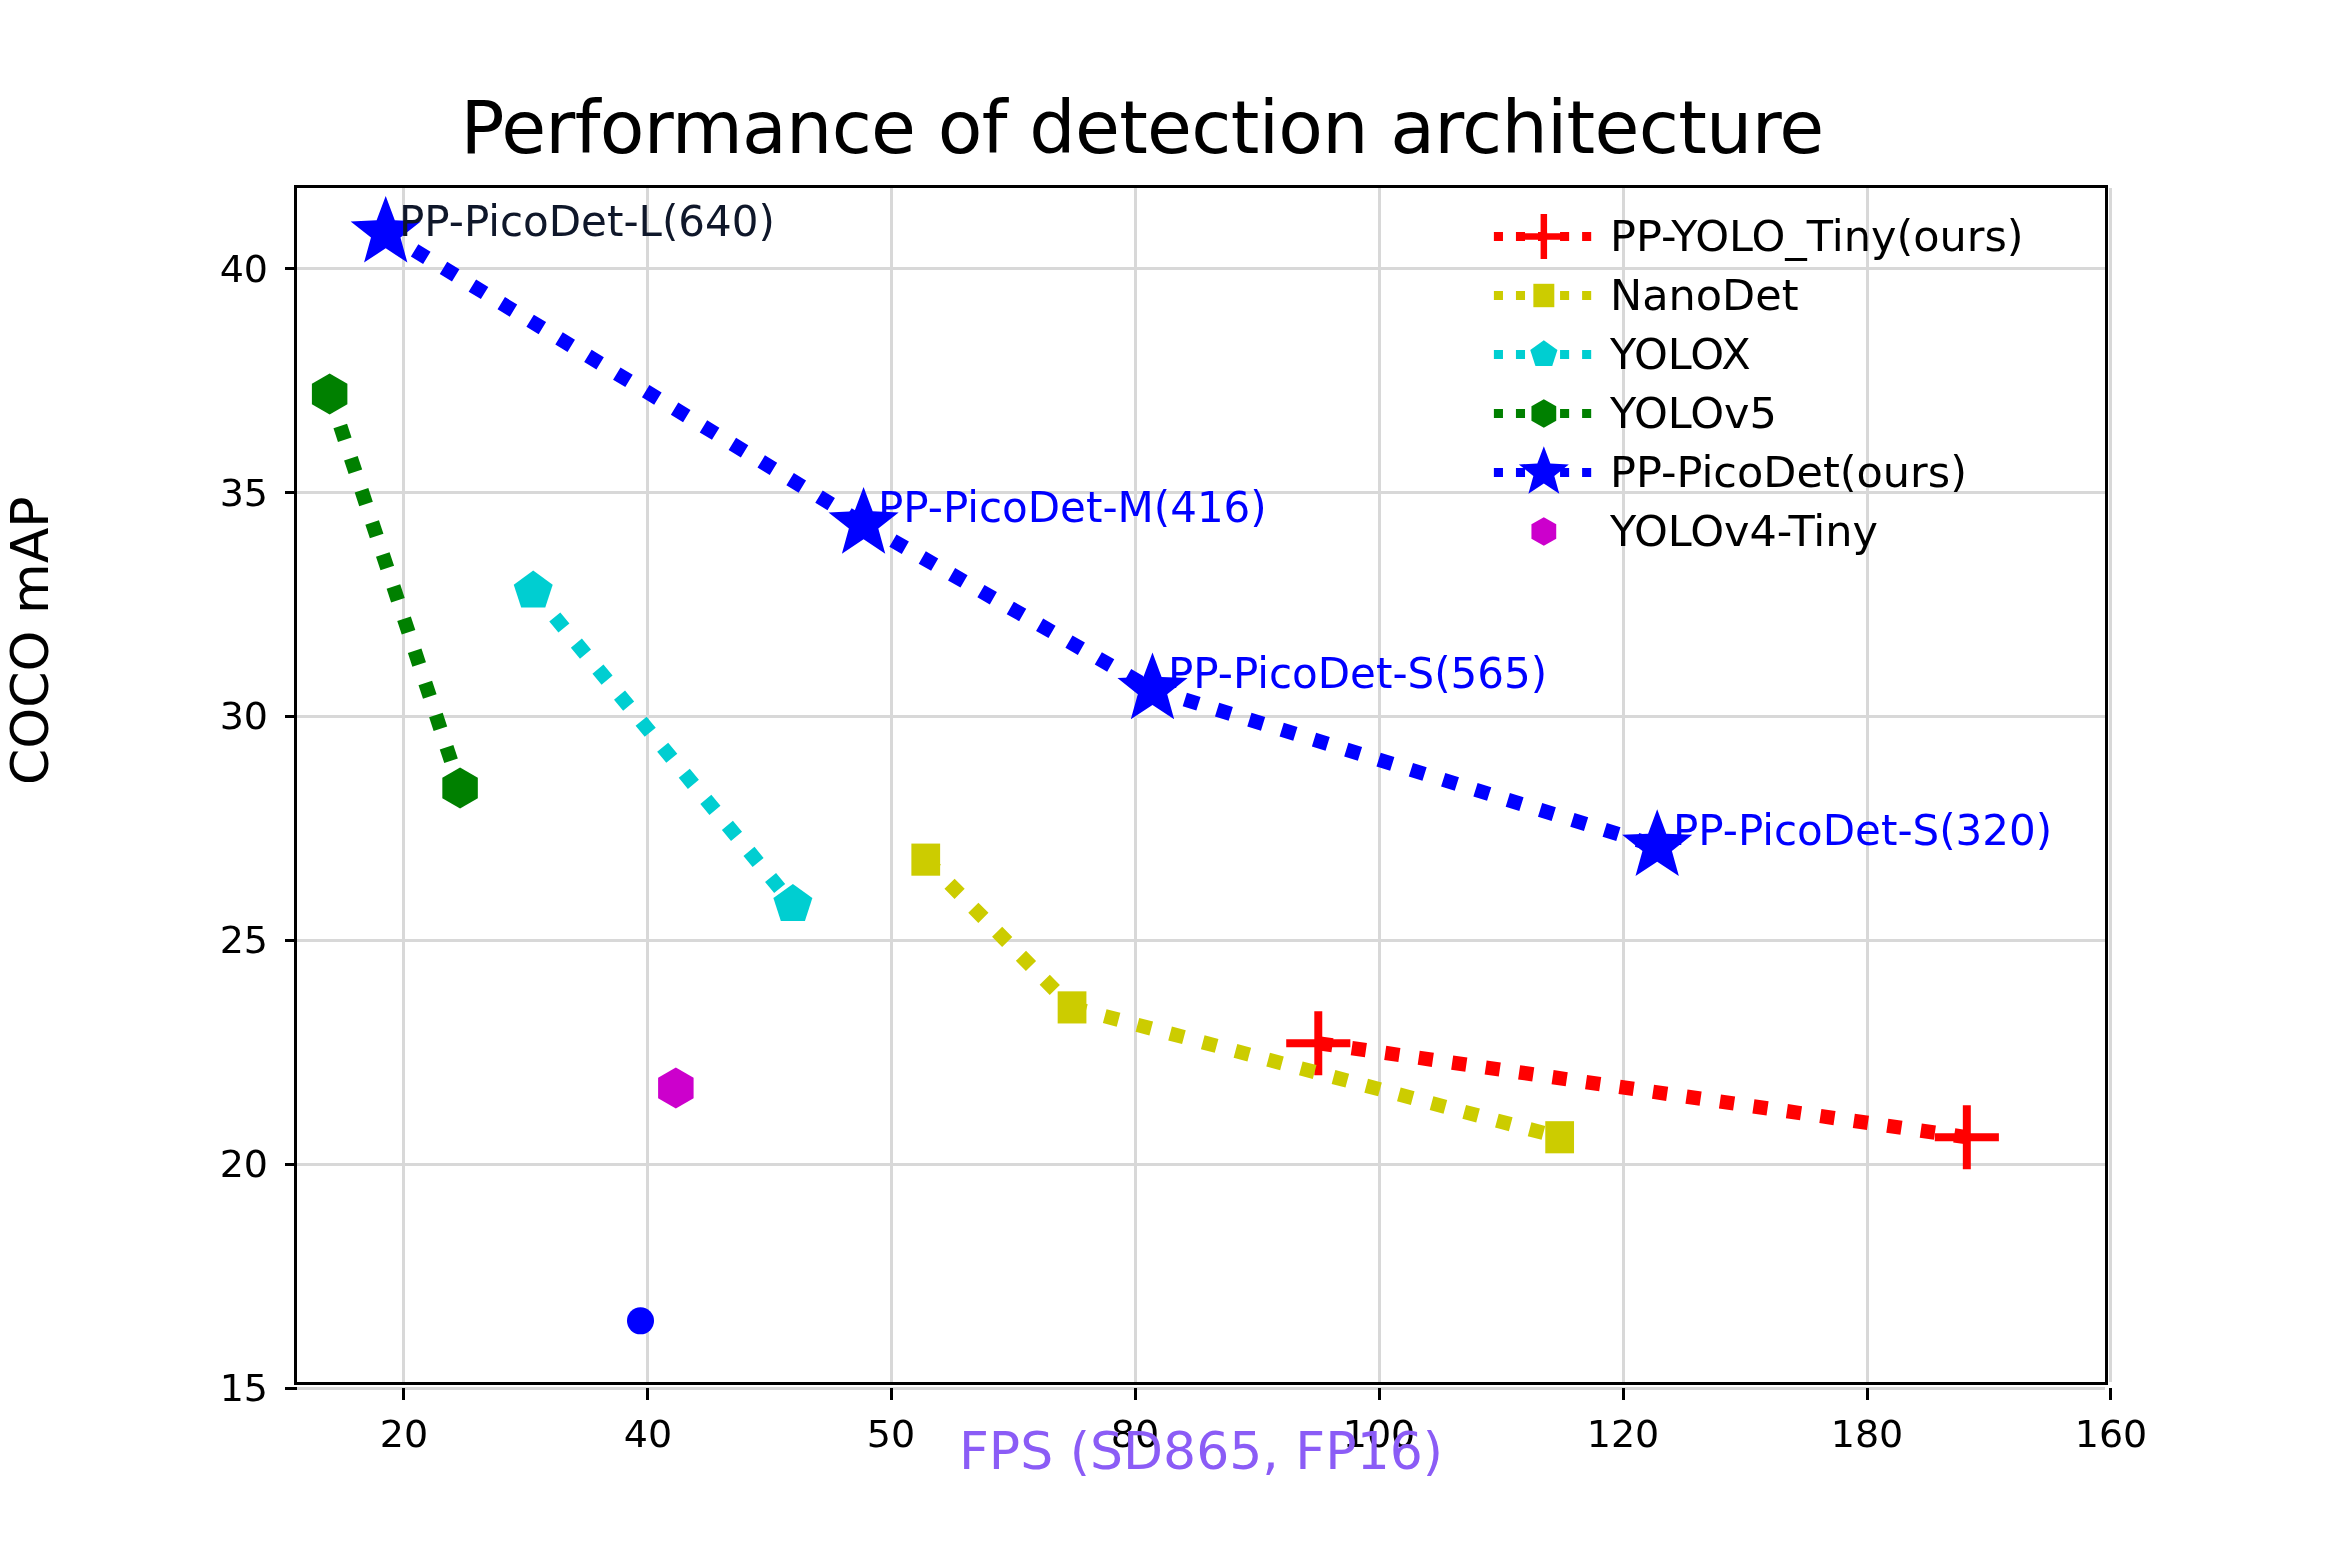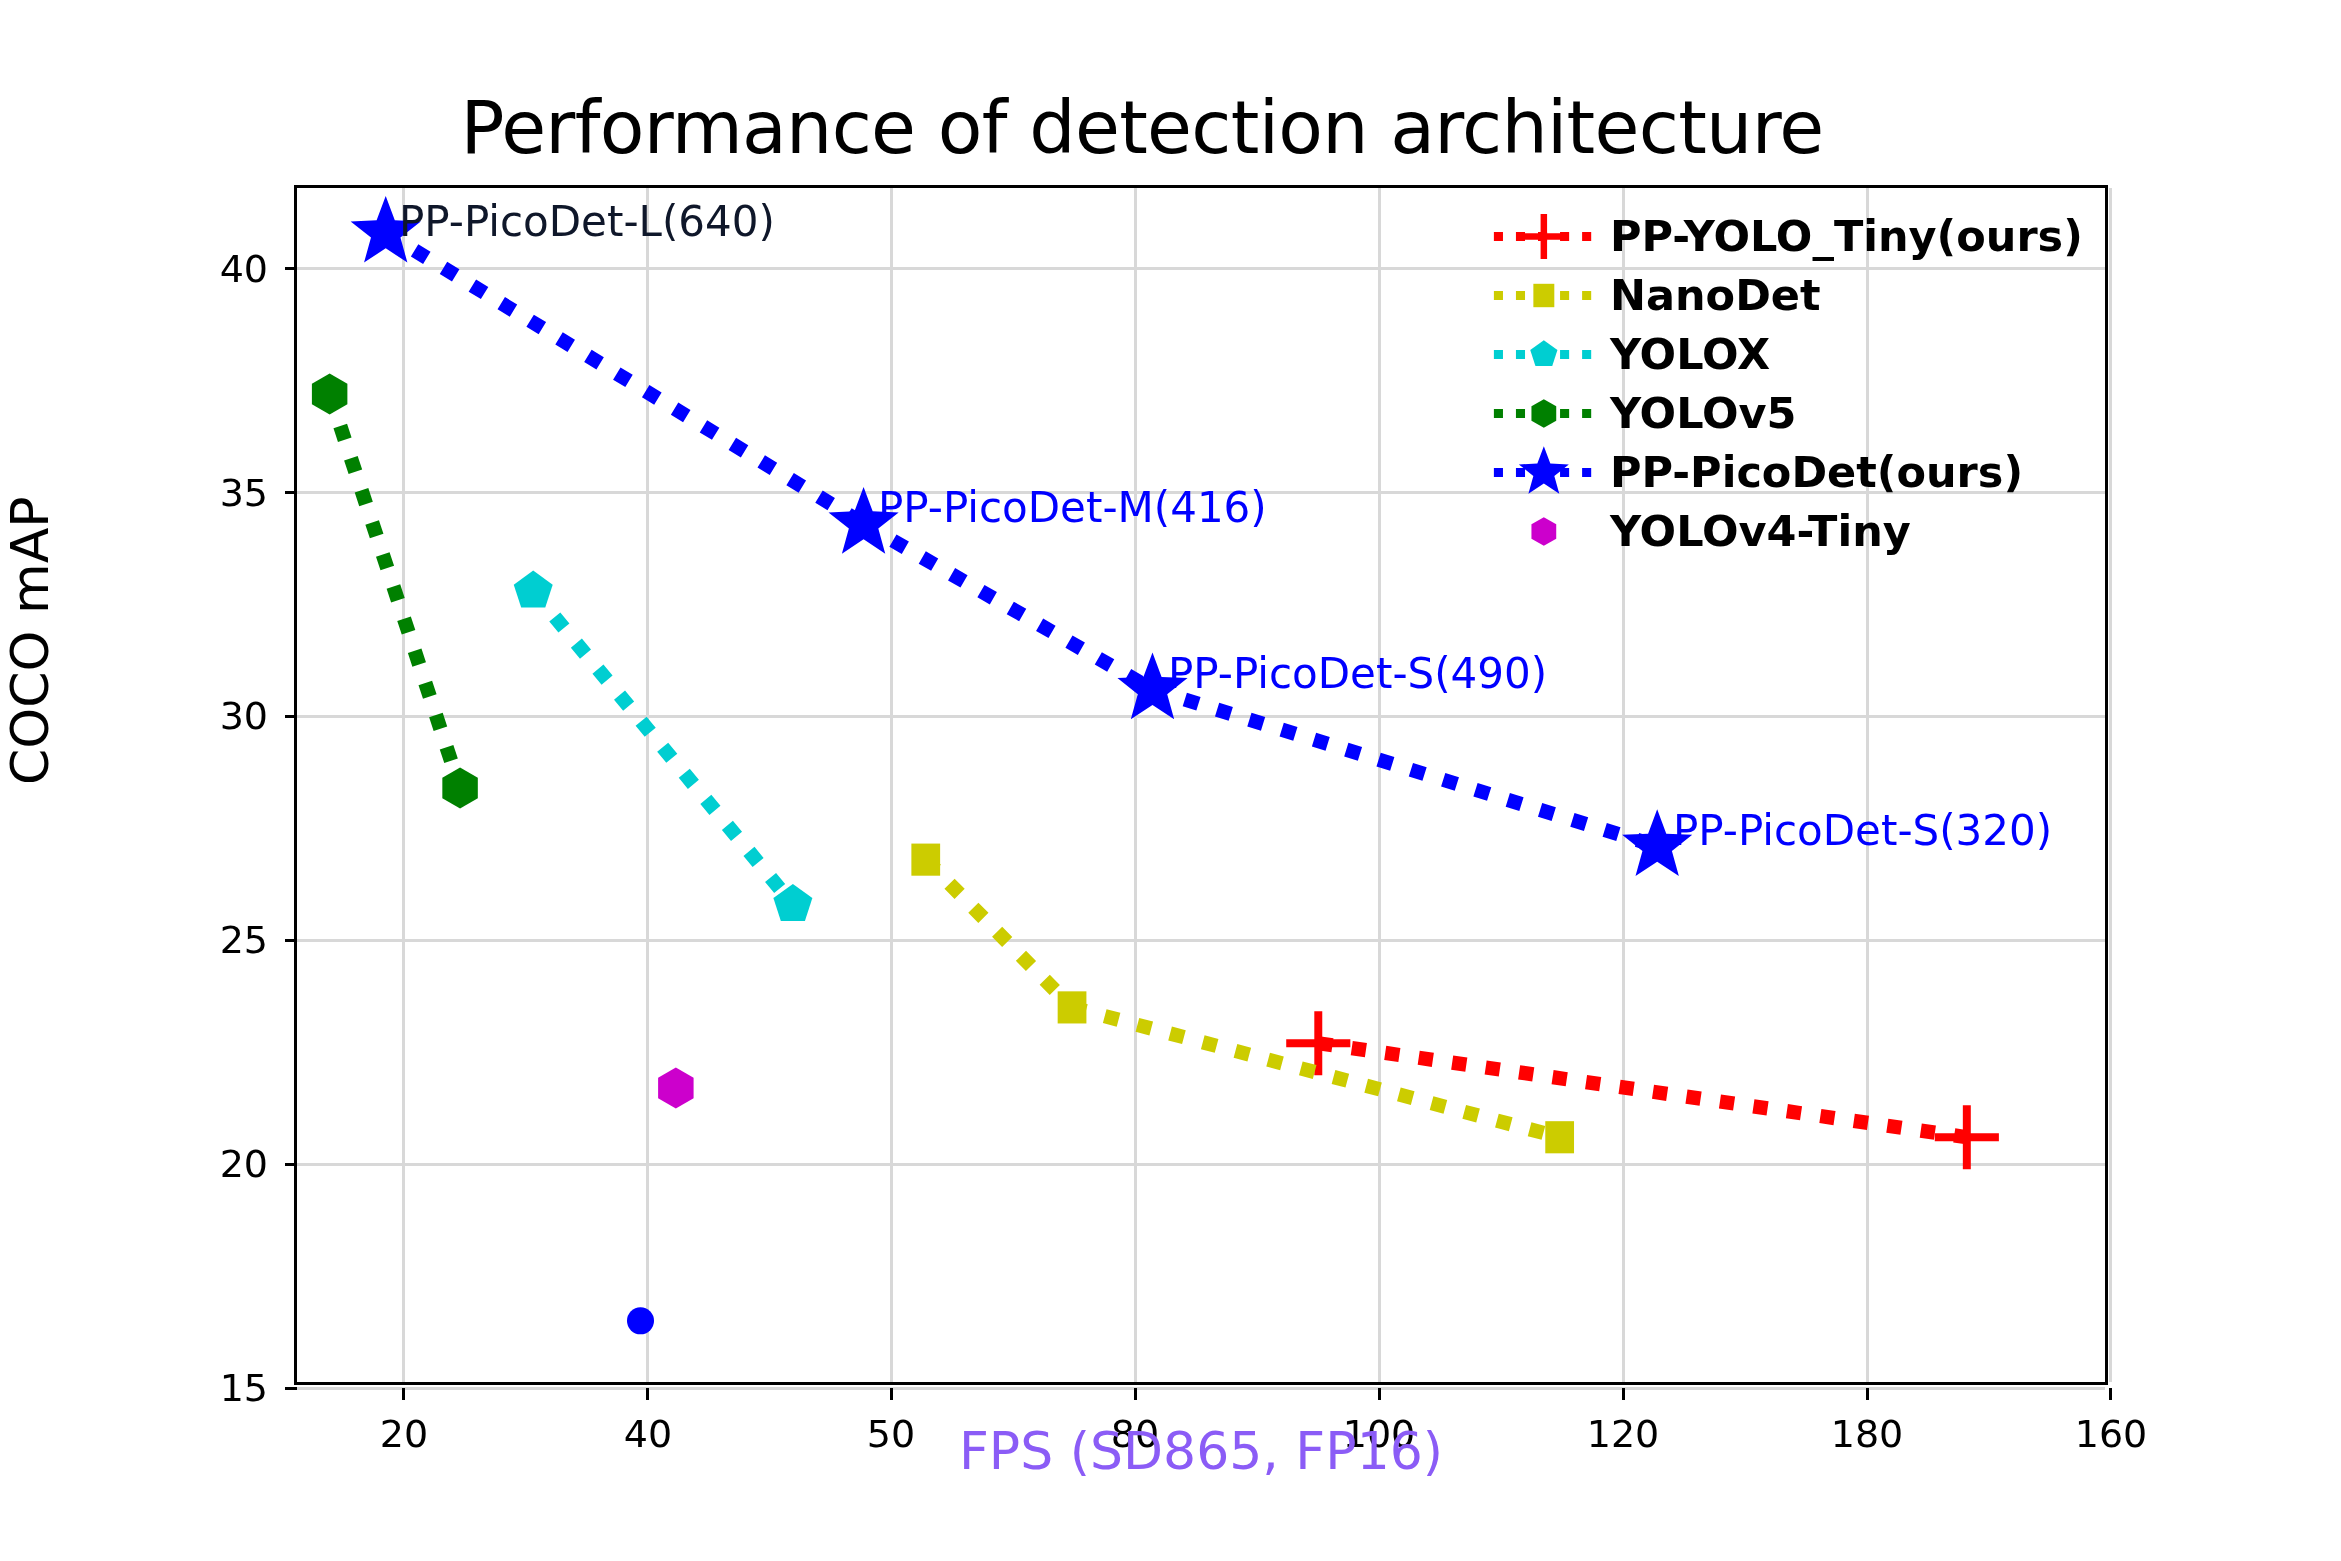--- a/index.html
+++ b/index.html
@@ -44,21 +44,21 @@
   }
 
   
   #series-svg{position:absolute;left:0;top:0;width:1814px;height:1200px;overflow:visible;}
 
   
   .ann{position:absolute;font-size:42px;color:#0000ff;white-space:nowrap;}
 
   
   #legend{
-    position:absolute;left:1490px;top:207px;width:559px;font-weight:bold;
+    position:absolute;left:1490px;top:207px;width:559px;
   }
   .leg-row{
     position:relative;height:59px;display:flex;align-items:center;
   }
   .leg-key{position:relative;width:120px;height:59px;flex:0 0 120px;}
   .leg-key svg{position:absolute;left:0;top:0;}
   .leg-text{font-size:43px;color:#000;white-space:nowrap;line-height:1;}
 </style>
 </head>
 <body>
@@ -183,21 +183,21 @@
         <div class="tick-y" style="top: 527px;"></div>
         <div class="lab-y" style="top: 528px;">30</div>
         <div class="tick-y" style="top: 303px;"></div>
         <div class="lab-y" style="top: 305px;">35</div>
         <div class="tick-y" style="top: 79px;"></div>
         <div class="lab-y" style="top: 81px;">40</div>
       </div>
     <div id="annotations">
         <div class="ann" style="left: 102px; top: 8.5px; color: #0f172a;">PP-PicoDet-L(640)</div>
         <div class="ann" style="left: 581px; top: 295px; color: rgb(0, 0, 255);">PP-PicoDet-M(416)</div>
-        <div class="ann" style="left: 871px; top: 461px; color: rgb(0, 0, 255);">PP-PicoDet-S(490)</div>
+        <div class="ann" style="left: 871px; top: 461px; color: rgb(0, 0, 255);">PP-PicoDet-S(565)</div>
         <div class="ann" style="left: 1376px; top: 618px; color: rgb(0, 0, 255);">PP-PicoDet-S(320)</div>
       </div>
   </div>
 
   <div id="xlabel">FPS (SD865, FP16)</div>
   <div id="ylabel">COCO mAP</div>
 
   <div id="legend">
       <div class="leg-row">
         <div class="leg-key">

